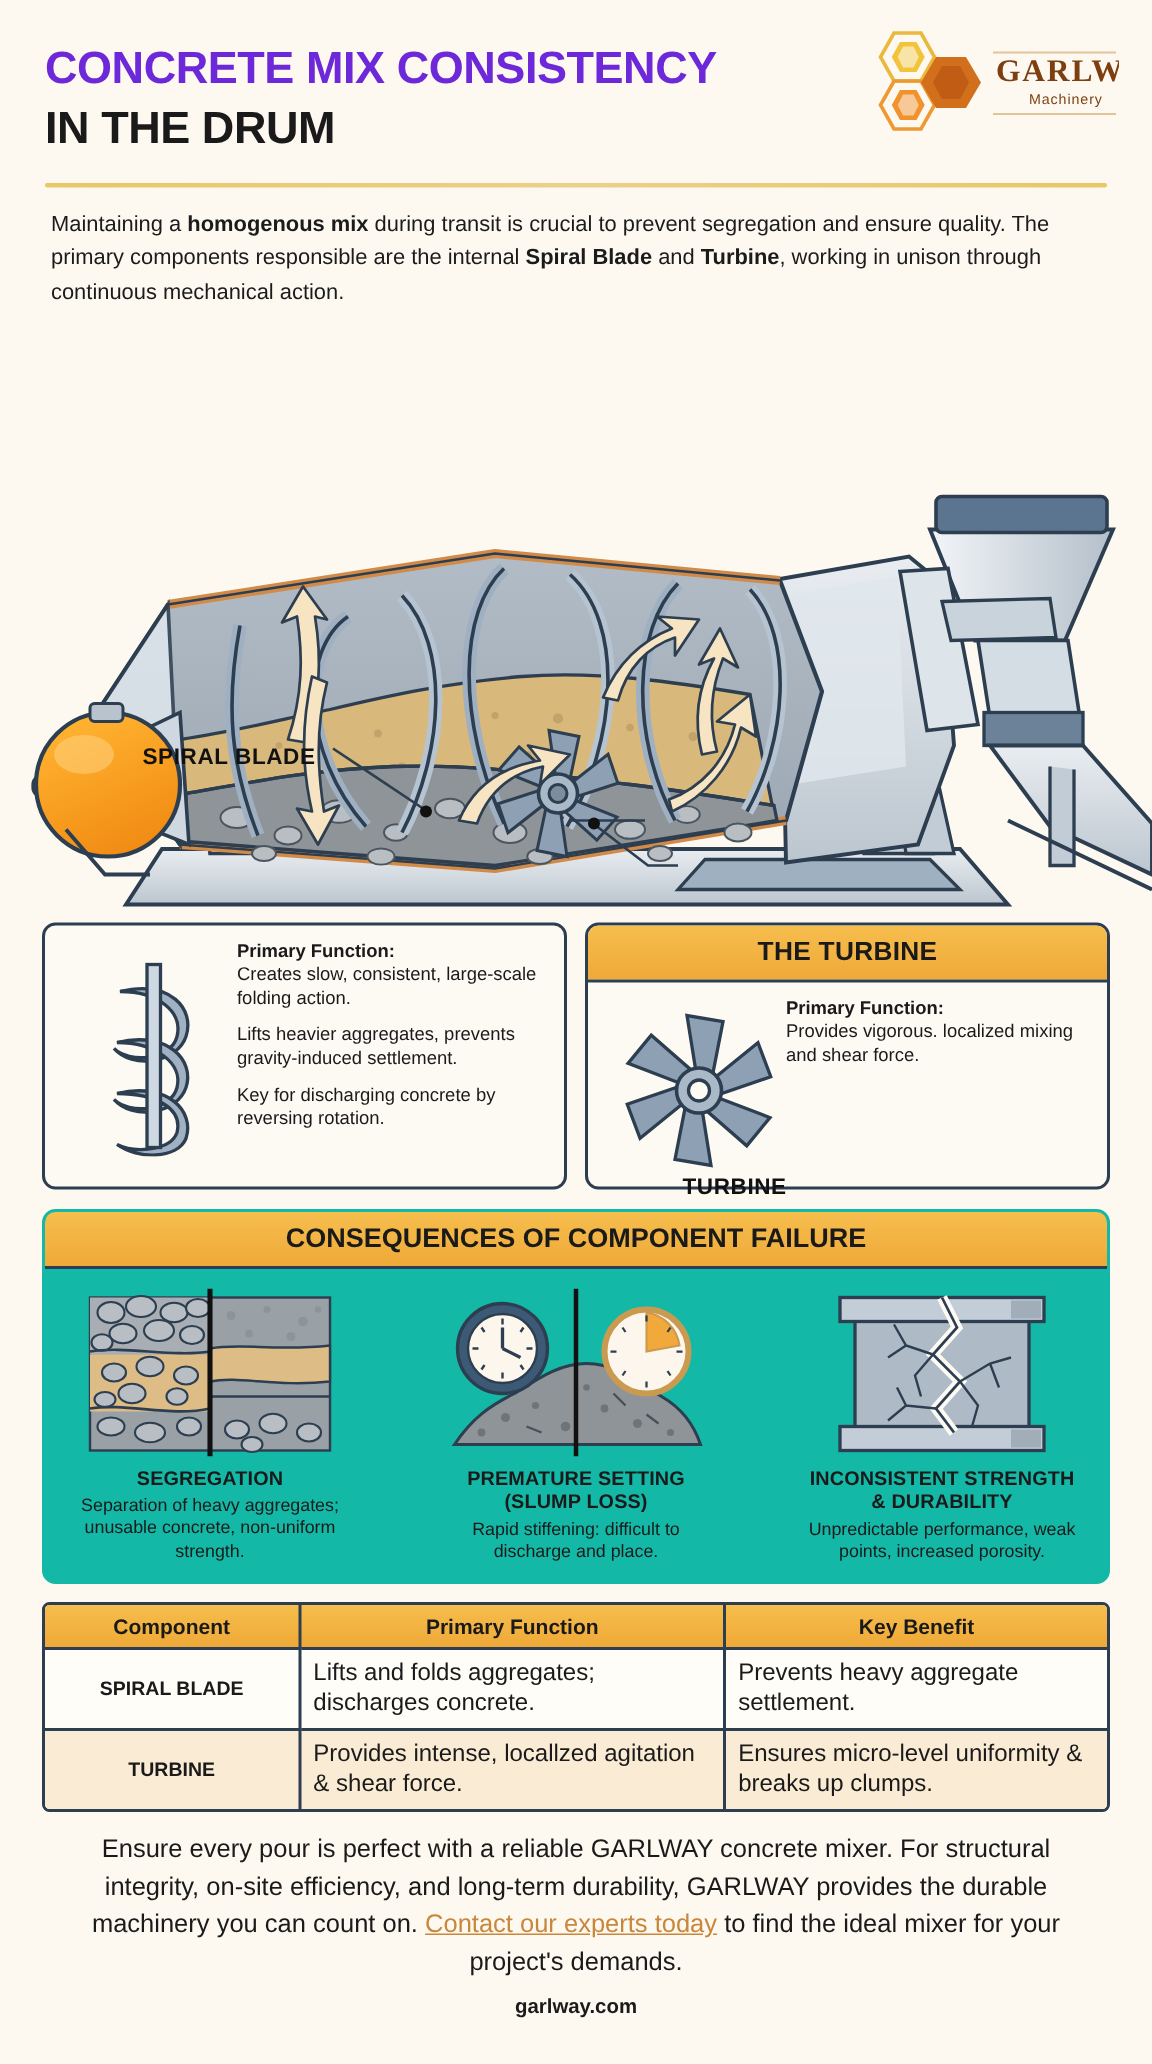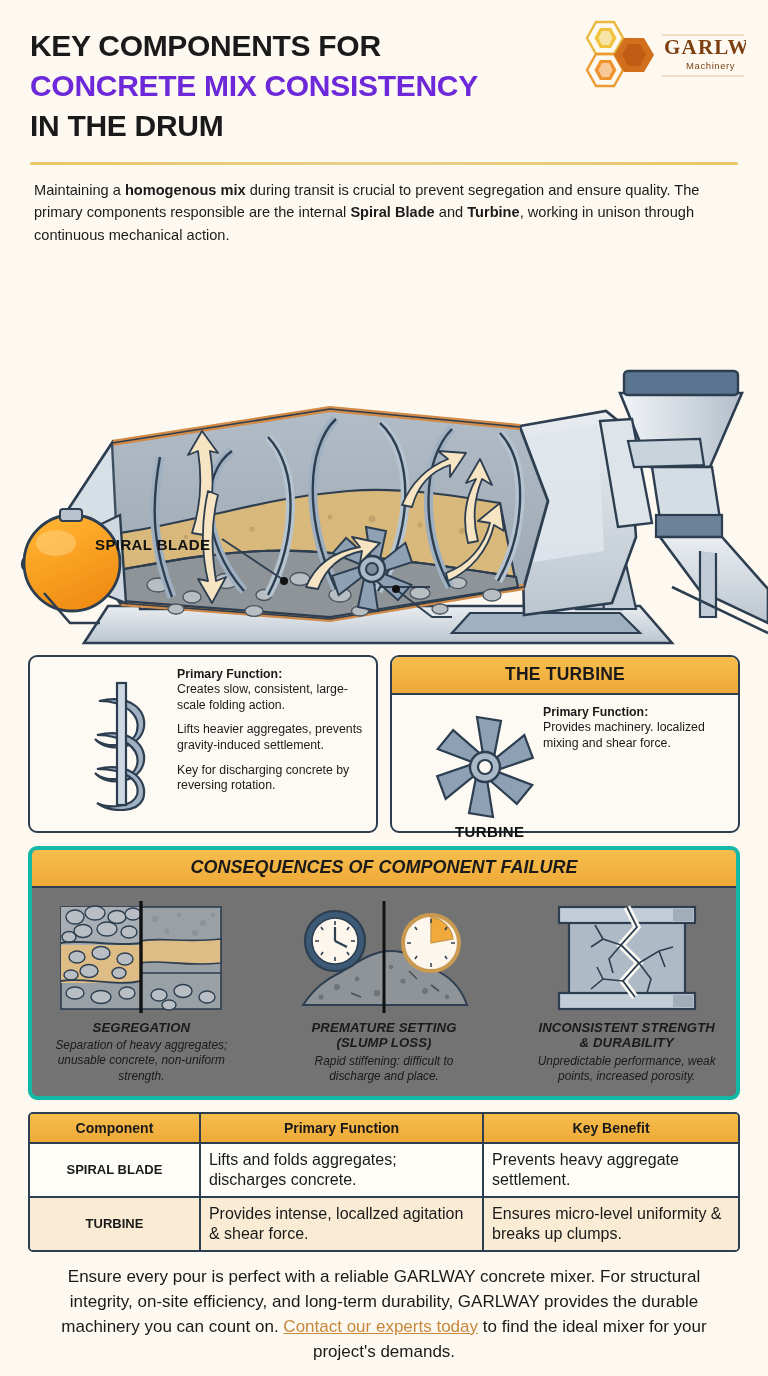--- a/index.html
+++ b/index.html
@@ -54,32 +54,32 @@
     flex: 1; border: 2px solid #2c3e50; border-radius: 9px;
     background: #fdfaf4; overflow: hidden;
   }
   .card-head {
     background: linear-gradient(180deg,#F6BE4D 0%, #EFA938 100%);
     border-bottom: 2px solid #2c3e50;
     text-align: center; padding: 7px 4px 8px 4px;
     font-size: 17.5px; font-weight: 700; letter-spacing: 0.2px;
     color: #1a1a1a;
   }
-  .card-body { display: flex; padding: 10px 10px 10px 8px; gap: 8px; margin-left: 35px; }
+  .card-body { display: flex; padding: 10px 10px 10px 24px; gap: 8px; }
   .card-icon { flex: 0 0 96px; display: flex; align-items: flex-start; justify-content: center; padding-top: 6px;}
   .card-text { flex: 1; font-size: 12.3px; line-height: 1.27; }
   .card-text .pf { font-weight: 700; }
   .card-text p { margin-bottom: 9px; }
   .card-text p:last-child { margin-bottom: 0; }
 
   
   .cons {
     margin: 13px 28px 0 28px;
-    border: 4px solid #14b8a6; border-radius: 9px;
-    background: #737373; overflow: hidden; font-style: italic;
+    border: 2px solid #14b8a6; border-radius: 9px;
+    background: #14b8a6; overflow: hidden;
   }
   .cons-head {
     background: linear-gradient(180deg,#F6BE4D 0%, #EFA938 100%);
     border-bottom: 2px solid #2c3e50;
     text-align: center; padding: 7px 4px 8px 4px;
     font-size: 18px; font-weight: 700; color: #1a1a1a;
   }
   .cons-grid { display: flex; padding: 10px 6px 12px 6px; gap: 36px; }
   .cons-col { flex: 1; text-align: center; padding: 0 8px; }
   .cons-art { height: 118px; display: flex; align-items: center; justify-content: center; }
@@ -118,21 +118,20 @@
   .footer a { color: #C8873A; text-decoration: underline; }
   .domain { margin-top: 9px; font-size: 13.6px; font-weight: 700; text-align: center; }
 </style>
 </head>
 <body>
 
 <div class="page">
 
   <div class="header">
     <div class="title-block">
-      <div class="title-line">KEY COMPONENTS FOR</div>
       <div class="title-line accent">CONCRETE MIX CONSISTENCY</div>
       <div class="title-line">IN THE DRUM</div>
     </div>
 
     <div class="logo">
       <svg width="170" height="78" viewBox="0 0 170 78">
         <g>
           <polygon points="20,8 38,8 47,24 38,40 20,40 11,24" fill="none" stroke="#E8B93C" stroke-width="2.4"></polygon>
           <polygon points="24,14 35,14 40.5,24 35,34 24,34 18.5,24" fill="#F2C43C"></polygon>
           <polygon points="26,17 33,17 36.5,24 33,31 26,31 22.5,24" fill="#fff" opacity="0.55"></polygon>
@@ -348,21 +347,21 @@
               <path d="M0 0 L-8 -50 L16 -46 L7 0 Z" transform="rotate(120)"></path>
               <path d="M0 0 L-8 -50 L16 -46 L7 0 Z" transform="rotate(180)"></path>
               <path d="M0 0 L-8 -50 L16 -46 L7 0 Z" transform="rotate(240)"></path>
               <path d="M0 0 L-8 -50 L16 -46 L7 0 Z" transform="rotate(300)"></path>
             </g>
             <circle cx="50" cy="56" r="15" fill="#aab9c8" stroke="#2c3e50" stroke-width="2.4"></circle>
             <circle cx="50" cy="56" r="7" fill="#fdfaf4" stroke="#2c3e50" stroke-width="2.2"></circle>
           </svg>
         </div>
         <div class="card-text">
-          <p><span class="pf">Primary Function:</span><br><span>Provides machinery. localized mixing and shear force.</span></p>
+          <p><span class="pf">Primary Function:</span><br><span>Provides vigorous. localized mixing and shear force.</span></p>
         </div>
       </div>
     </div>
   </div>
 
   <div class="cons">
     <div class="cons-head">CONSEQUENCES OF COMPONENT FAILURE</div>
     <div class="cons-grid">
 
       <div class="cons-col">

